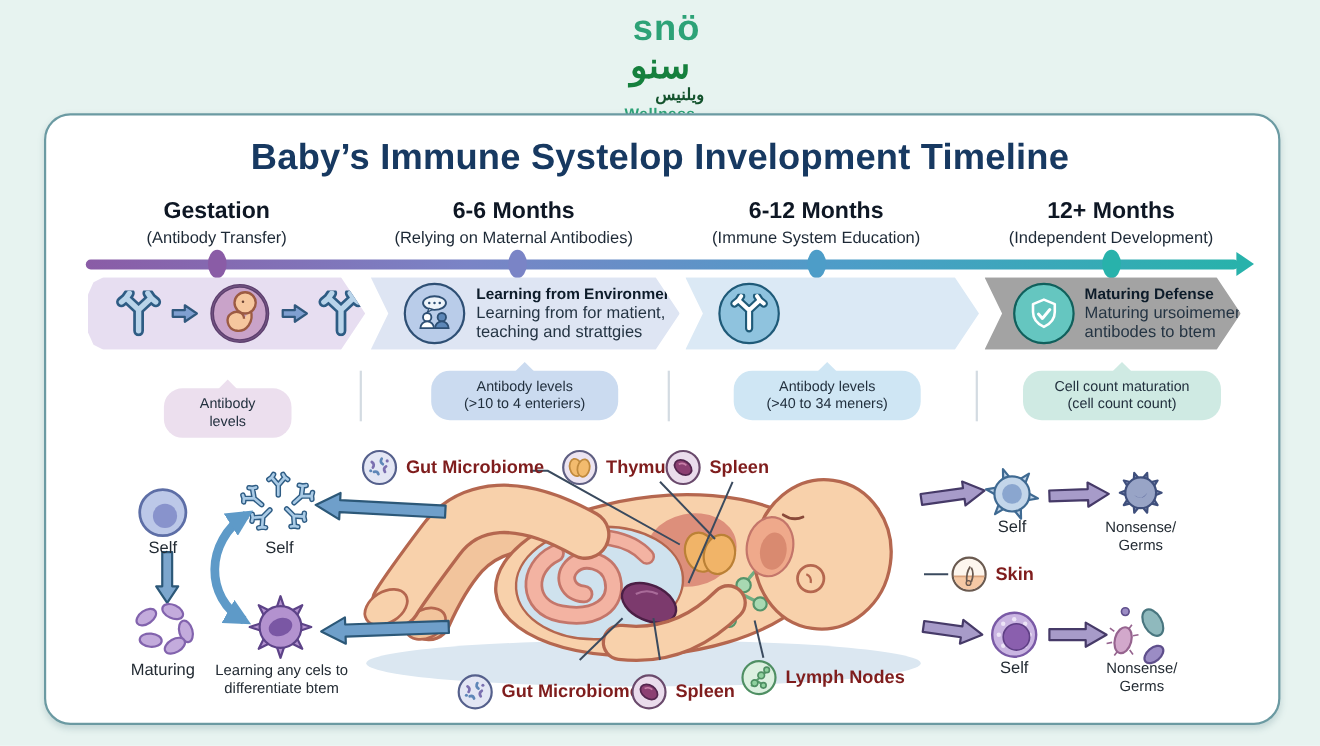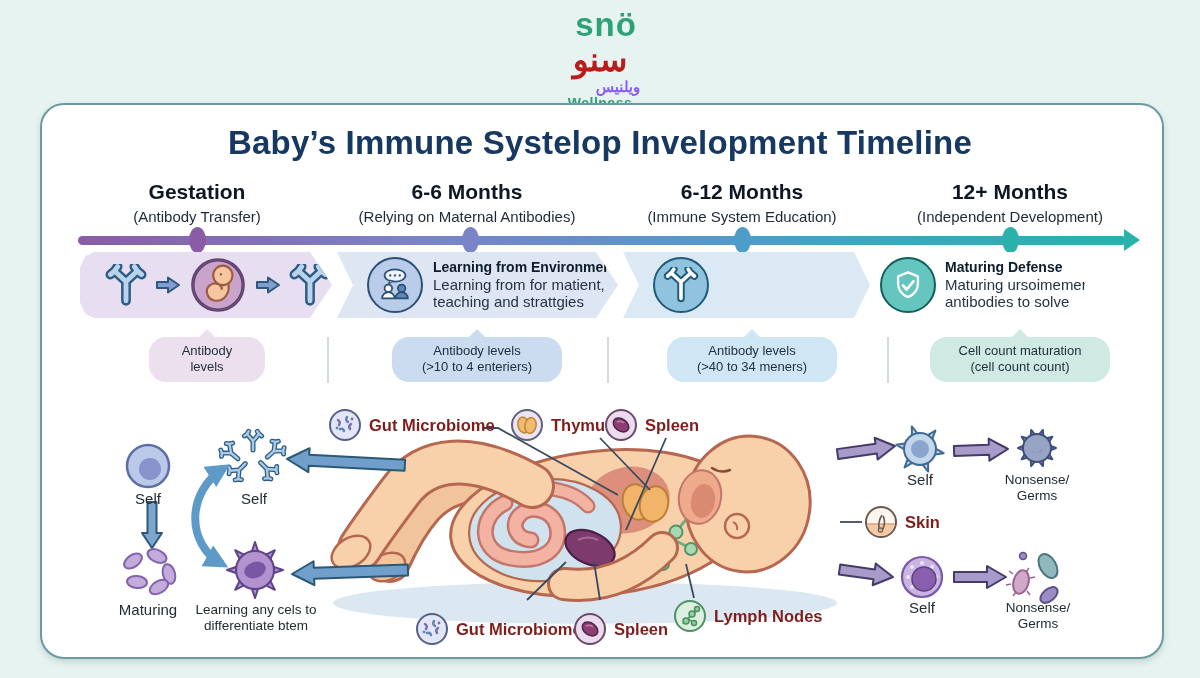--- a/index.html
+++ b/index.html
@@ -1,22 +1,22 @@
 <!DOCTYPE html>
 <html><head>
 <meta charset="utf-8">
 <style>
   html,body{margin:0;padding:0;}
   body{width:1200px;height:678px;background:#e7f3f0;font-family:"Liberation Sans",sans-serif;position:relative;overflow:hidden;}
   .abs{position:absolute;}
   
   .logo{left:0;right:0;top:8px;text-align:center;line-height:1;}
   .logo-latin{font-size:33px;font-weight:800;color:#2da277;letter-spacing:1px;display:block;padding-left:12px;}
-  .logo-ar-main{font-size:33px;font-weight:700;color:#b91c1c;display:block;margin-top:2px;}
-  .logo-ar-sub{font-size:15px;font-weight:700;color:#8b5cf6;display:block;margin-top:3px;margin-left:36px;}
+  .logo-ar-main{font-size:33px;font-weight:700;color:#15803d;display:block;margin-top:2px;}
+  .logo-ar-sub{font-size:15px;font-weight:700;color:#14532d;display:block;margin-top:3px;margin-left:36px;}
   .logo-wellness{font-size:14px;font-weight:700;color:#2da277;display:block;margin-top:2px;letter-spacing:.5px;}
   
   .card{left:40px;top:103px;width:1120px;height:552px;background:#ffffff;border:2px solid #6b9aa2;border-radius:24px;box-shadow:0 3px 6px rgba(90,130,140,.25);}
   .main-title{left:0;right:0;top:124px;text-align:center;font-size:33px;font-weight:800;color:#173961;letter-spacing:.2px;}
   
   .colhead{top:180px;text-align:center;}
   .colhead .t{font-size:21px;font-weight:800;color:#0e1724;line-height:1.15;}
   .colhead .s{font-size:15px;color:#1d2936;margin-top:4px;}
   
   .tl-bar{left:78px;top:236px;width:1048px;height:9px;border-radius:5px;background:linear-gradient(90deg,#8a5ca6 0%,#7a84c6 33%,#4d9dc8 66%,#28b2ab 100%);}
@@ -139,37 +139,37 @@
       <svg width="36" height="36" viewBox="0 0 24 24">
         <g fill="none" stroke-linecap="round">
           <path d="M12 21 V10 M12 10 L5.5 4 M12 10 L18.5 4 M5.5 4 l-2.4 2 M5.5 4 l1.7 -2.5 M18.5 4 l2.4 2 M18.5 4 l-1.7 -2.5" stroke="#1f5a78" stroke-width="5"></path>
           <path d="M12 21 V10 M12 10 L5.5 4 M12 10 L18.5 4 M5.5 4 l-2.4 2 M5.5 4 l1.7 -2.5 M18.5 4 l2.4 2 M18.5 4 l-1.7 -2.5" stroke="#ffffff" stroke-width="2.4"></path>
         </g>
       </svg>
     </div>
   </div>
 </div>
 
-<div class="abs band band-notch" style="left:854px;width:233px;background:#ffffff;">
+<div class="abs band band-notch" style="left:895px;width:233px;background:#a3a3a3;">
   <div class="band-inner" style="padding-left:26px;gap:9px;">
     <div class="icon-circle" style="background:#65c6c0;border:2.5px solid #10605c;">
       <svg width="36" height="36" viewBox="0 0 40 40">
         <path d="M20 6 l11 4.5 v8 c0 8 -5.5 12.5 -11 15 c-5.5 -2.5 -11 -7 -11 -15 v-8 z" fill="none" stroke="#ffffff" stroke-width="2.6" stroke-linejoin="round"></path>
         <path d="M14.5 20.5 l4 4.5 7.5 -9" fill="none" stroke="#ffffff" stroke-width="3" stroke-linecap="round" stroke-linejoin="round"></path>
       </svg>
     </div>
     <div class="stage-text" style="width:150px;">
       <div class="h">Maturing Defense</div>
       <div class="b">Maturing ursoimement</div>
-      <div class="b">antibodies to solve</div>
+      <div class="b">antibodes to btem</div>
     </div>
   </div>
 </div>
 
-<div class="abs pill" style="left:149px;width:96px;background:#ecdfee;">
+<div class="abs pill" style="left:149px;width:96px;background:#ecdfee;margin-top:16px;">
   <span class="ptr" style="border-bottom:9px solid #ecdfee;"></span>
   <span>Antibody</span>
   <span>levels</span>
 </div>
 <div class="abs pill" style="left:392px;width:150px;background:#cbdbf0;">
   <span class="ptr" style="border-bottom:9px solid #cbdbf0;"></span>
   <span>Antibody levels</span>
   <span>(&gt;10 to 4 enteriers)</span>
 </div>
 <div class="abs pill" style="left:667px;width:150px;background:#cfe6f4;">

